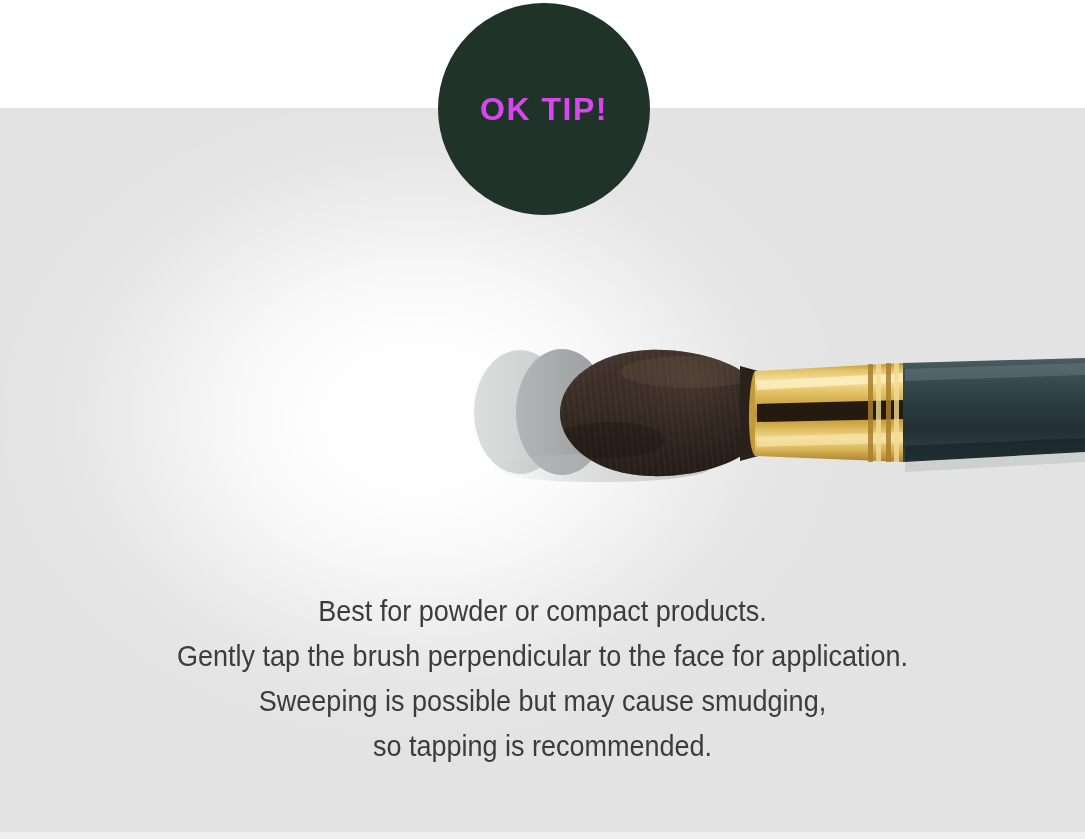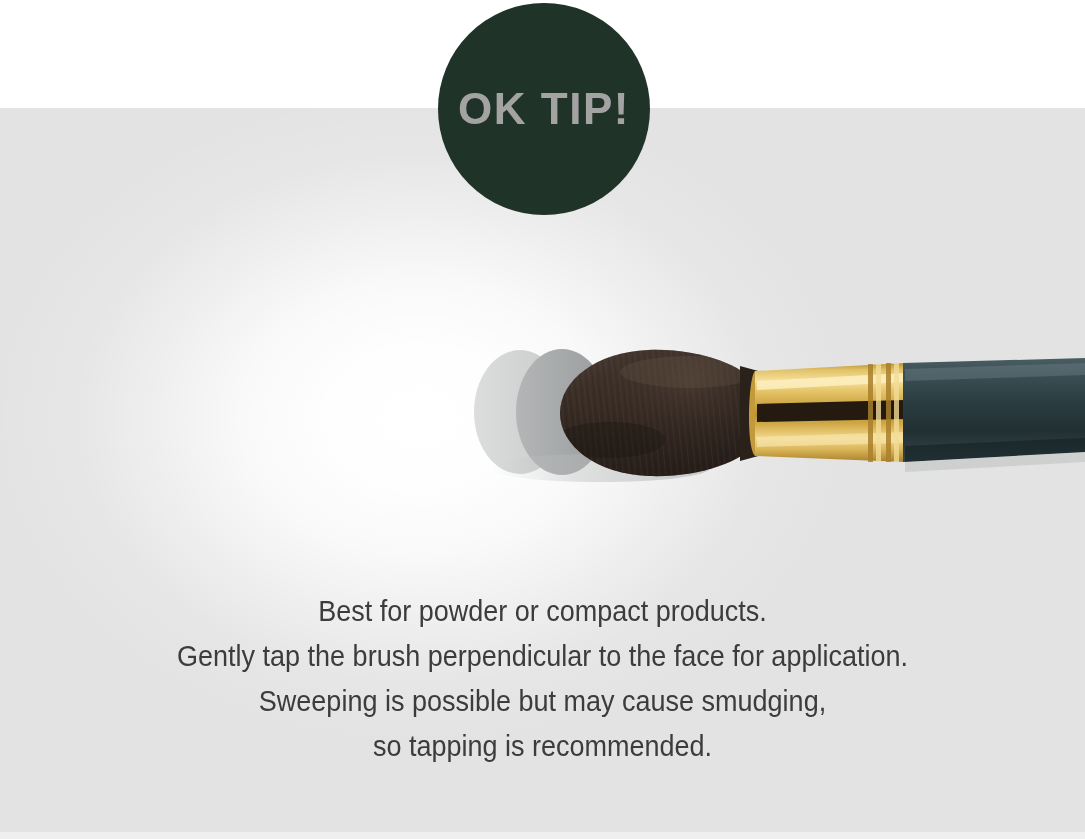--- a/index.html
+++ b/index.html
@@ -68,23 +68,23 @@
     width: 212px;
     height: 212px;
     border-radius: 50%;
     background: #1f3328;
     display: flex;
     align-items: center;
     justify-content: center;
     z-index: 40;
   }
   .badge-label {
-    color: #a3a3a3;
+    color: #d946ef;
     font-family: "Liberation Sans", sans-serif;
-    font-size: 44px;
+    font-size: 32px;
     font-weight: bold;
     letter-spacing: 1.5px;
     line-height: 1;
     white-space: nowrap;
   }
 
   
   .brush-layer {
     position: absolute;
     left: 0; top: 0;

